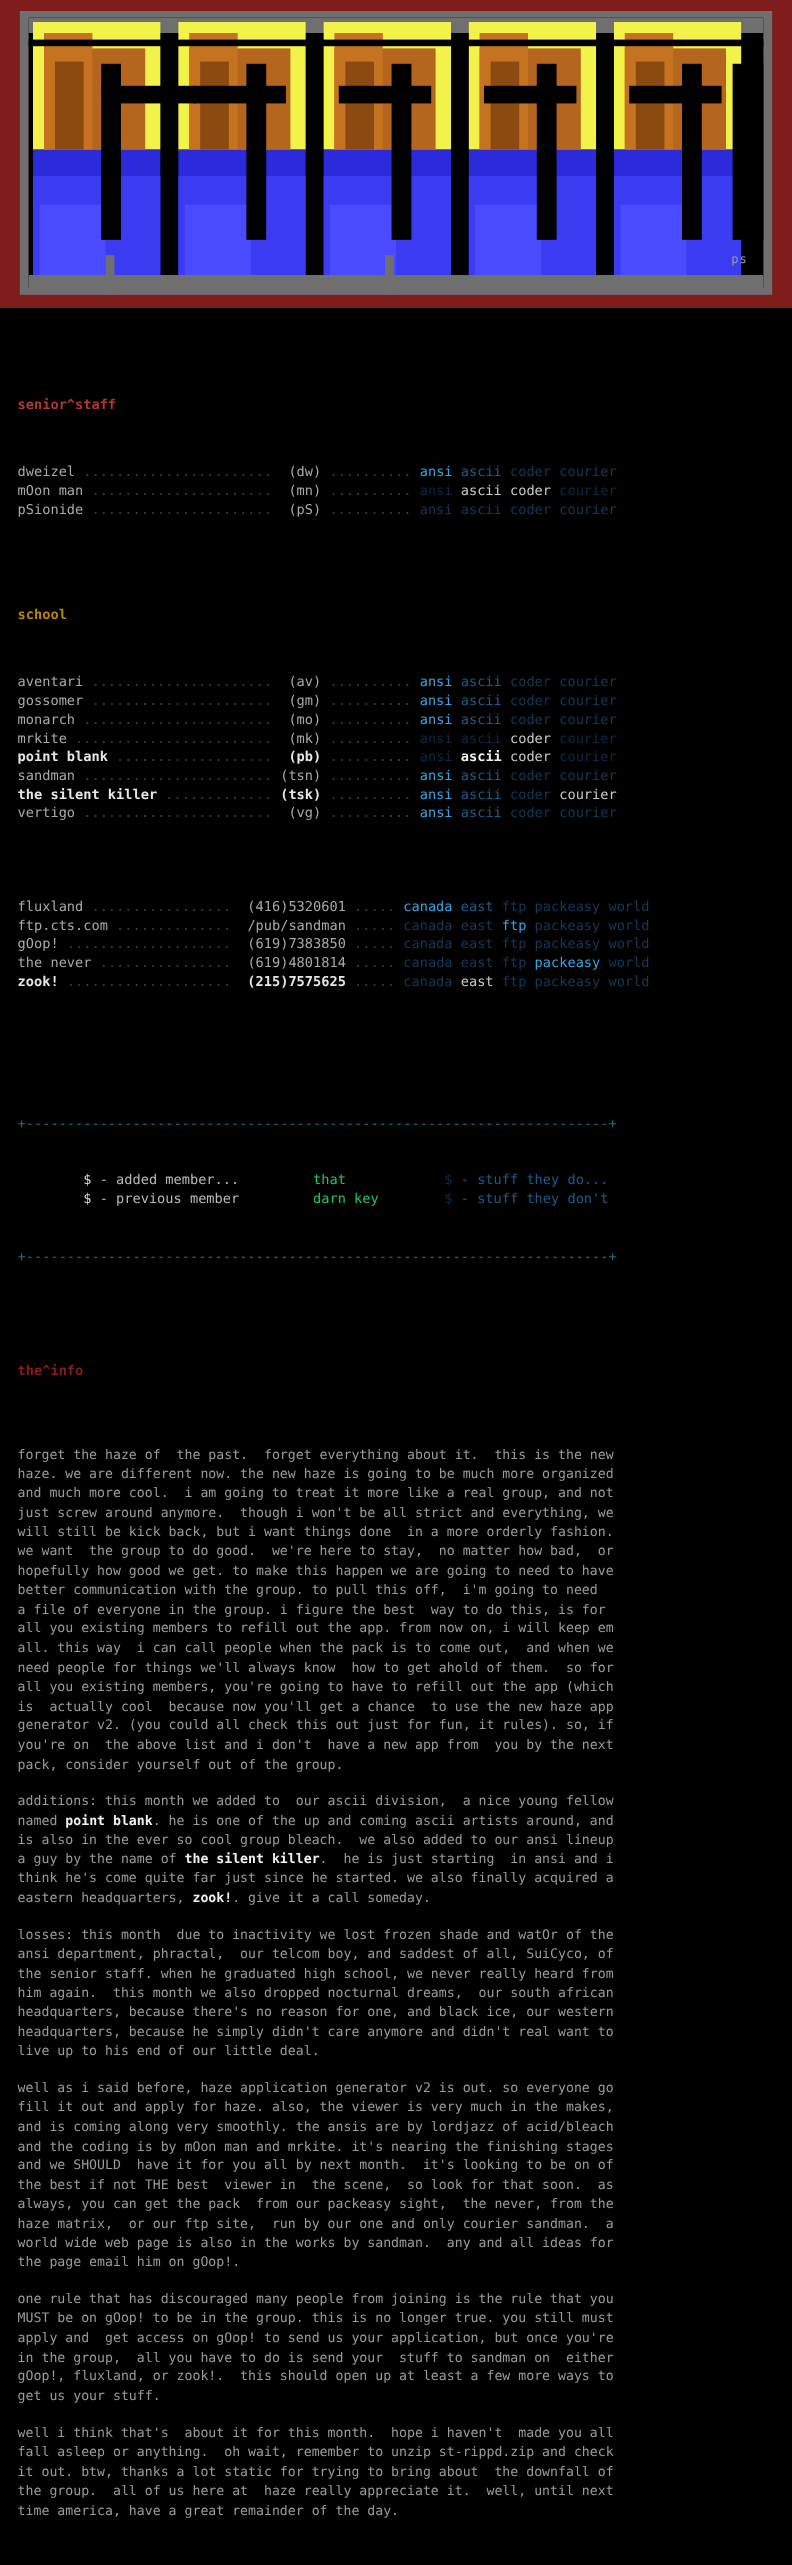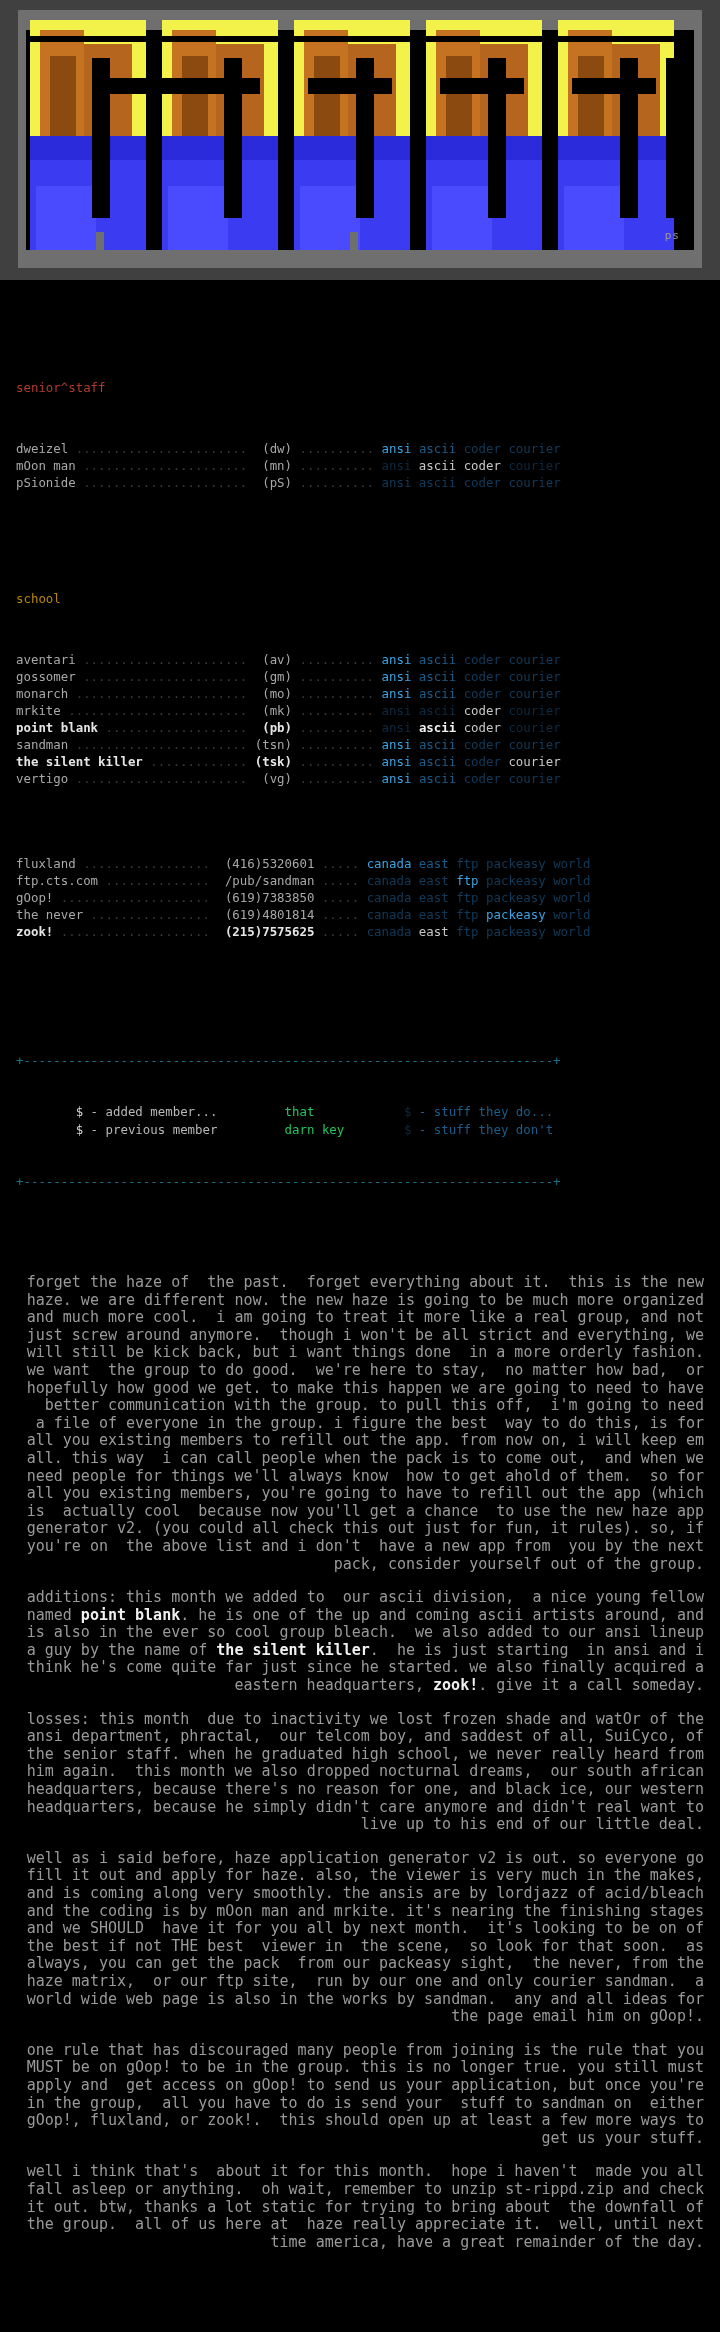--- a/index.html
+++ b/index.html
@@ -16,21 +16,21 @@
     width: 720px;
     position: relative;
     background: #000;
   }
 
   
   .banner {
     width: 720px;
     height: 280px;
     position: relative;
-    background: #404040;
+    background: #7f1d1d;
     overflow: hidden;
   }
   .banner .frame {
     position: absolute;
     left: 18px; top: 10px;
     width: 684px; height: 258px;
     background: #6f6f6f;
   }
   .banner .inner {
     position: absolute;
@@ -114,23 +114,24 @@
   }
 
   
   .body {
     padding: 0 16px 24px 16px;
     font-size: 12.4px;
     line-height: 17px;
     white-space: pre;
   }
   .sect-head {
-    margin: 32px 0 10px 0;
+    margin: 12px 0 10px 0;
     font-size: 12.4px;
     line-height: 16px;
+    font-weight: bold;
   }
   .hdr-senior { color: #b03a2e; }
   .hdr-members { color: #b8860b; }
   .hdr-places { color: #1f6f8b; }
   .hdr-info { color: #8b1a1a; }
 
   .row {
     white-space: pre;
     font-size: 12.4px;
     line-height: 17px;
@@ -155,23 +156,22 @@
   .lg-key { color: #d8d8d8; }
   .lg-w   { color: #b8b8b8; }
   .lg-y   { color: #22c55e; }
   .lg-b   { color: #1b5c8a; }
   .lg-bd  { color: #0d2a42; }
 
   .para {
     margin: 16px 0 0 0;
     color: #9a9a9a;
     white-space: pre-wrap;
-    font-size: 15px;
+    font-size: 12px;
     line-height: 17.6px;
-    text-align: right;
   }
   .para b { color: #f0f0f0; }
 </style>
 </head>
 <body>
 
 <div class="page">
 
   <div class="banner">
     <div class="frame"></div>
@@ -258,20 +258,21 @@
     
     <div id="places-rows"><div class="row"><span class="nm">fluxland </span><span class="dots">................. </span><span class="nm"> (416)5320601 </span><span class="dots">..... </span><span class="tag-hi">canada </span><span class="tag-mid">east </span><span class="tag-dim">ftp </span><span class="tag-dim">packeasy </span><span class="tag-dim">world</span></div><div class="row"><span class="nm">ftp.cts.com </span><span class="dots">.............. </span><span class="nm"> /pub/sandman </span><span class="dots">..... </span><span class="tag-dim">canada </span><span class="tag-dim">east </span><span class="tag-hi">ftp </span><span class="tag-dim">packeasy </span><span class="tag-dim">world</span></div><div class="row"><span class="nm">gOop! </span><span class="dots">.................... </span><span class="nm"> (619)7383850 </span><span class="dots">..... </span><span class="tag-dim">canada </span><span class="tag-dim">east </span><span class="tag-dim">ftp </span><span class="tag-dim">packeasy </span><span class="tag-dim">world</span></div><div class="row"><span class="nm">the never </span><span class="dots">................ </span><span class="nm"> (619)4801814 </span><span class="dots">..... </span><span class="tag-dim">canada </span><span class="tag-dim">east </span><span class="tag-dim">ftp </span><span class="tag-hi">packeasy </span><span class="tag-dim">world</span></div><div class="row"><span class="nm b">zook! </span><span class="dots">.................... </span><span class="nm b"> (215)7575625 </span><span class="dots">..... </span><span class="tag-dim">canada </span><span class="hd">east </span><span class="tag-dim">ftp </span><span class="tag-dim">packeasy </span><span class="tag-dim">world</span></div></div>
 
     
     <div style="height:10px;"></div>
     <div class="sep">+-----------------------------------------------------------------------+</div>
     <div id="legend-rows"><div class="legend"><span class="lg-w">        </span><span class="lg-key">$ </span><span class="lg-w">- added member...         </span><span class="lg-y">that            </span><span class="lg-bd">$ </span><span class="lg-b">- stuff they do...</span></div><div class="legend"><span class="lg-w">        </span><span class="lg-key">$ </span><span class="lg-w">- previous member         </span><span class="lg-y">darn key        </span><span class="lg-bd">$ </span><span class="lg-b">- stuff they don't</span></div></div>
     <div class="sep">+-----------------------------------------------------------------------+</div>
 
     
+    <div class="sect-head hdr-info" style="margin-top:20px;">the^info</div>
     <div id="info-paras"><div class="para">forget the haze of  the past.  forget everything about it.  this is the new
 haze. we are different now. the new haze is going to be much more organized
 and much more cool.  i am going to treat it more like a real group, and not
 just screw around anymore.  though i won't be all strict and everything, we
 will still be kick back, but i want things done  in a more orderly fashion.
 we want  the group to do good.  we're here to stay,  no matter how bad,  or
 hopefully how good we get. to make this happen we are going to need to have
 better communication with the group. to pull this off,  i'm going to need
 a file of everyone in the group. i figure the best  way to do this, is for
 all you existing members to refill out the app. from now on, i will keep em

